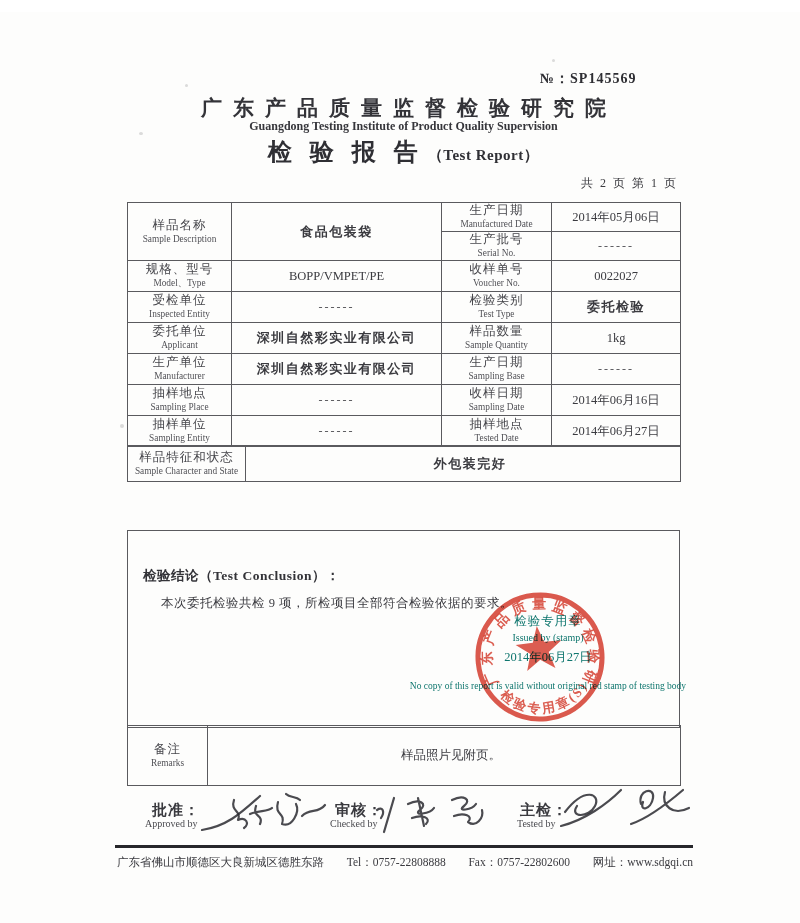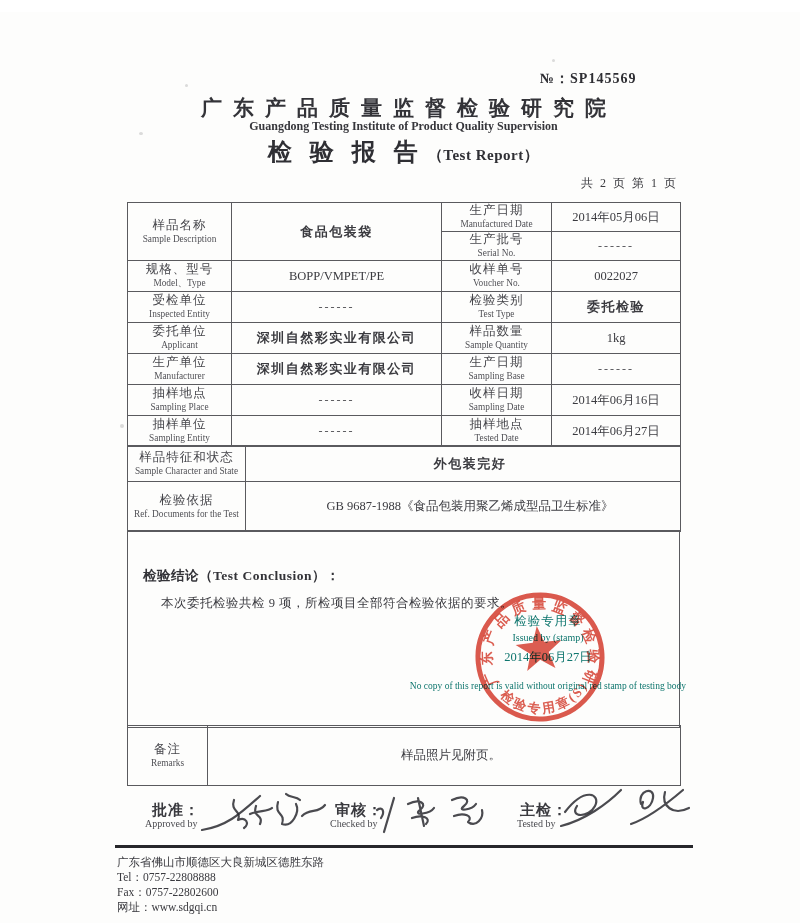--- a/index.html
+++ b/index.html
@@ -39,21 +39,21 @@
   .seal{position:absolute;left:336px;top:50px;width:152px;height:152px;mix-blend-mode:multiply;opacity:.93;
         transform:rotate(-6deg);}
   
   .sig-label-zh{position:absolute;font-size:15px;font-weight:bold;color:#3a3a3f;letter-spacing:1px;}
   .sig-label-en{position:absolute;font-size:10px;color:#4a4a4f;}
   .sig{position:absolute;}
   .sig path{fill:none;stroke:#2a2a30;stroke-width:2.2;stroke-linecap:round;stroke-linejoin:round;opacity:.85;}
   
   .footer-rule{position:absolute;top:833px;left:115px;width:578px;height:3px;background:#27272b;}
   .footer{position:absolute;top:843px;left:117px;width:576px;display:flex;justify-content:space-between;
-          font-size:11.5px;color:#3a3a3f;white-space:nowrap;flex-direction:column;}
+          font-size:11.5px;color:#3a3a3f;white-space:nowrap;}
   
   .speck{position:absolute;border-radius:50%;background:#9a9a9a;opacity:.35;}
 </style>
 </head>
 <body>
 
 <div class="page">
 
   <div class="serial">
     <span>№：</span><span>SP145569</span>
@@ -173,27 +173,20 @@
         <col style="width:118px">
         <col style="width:435px">
       </colgroup>
     <tbody>
         <tr style="height:36px">
       <td>
         <div class="lz">样品特征和状态</div>
         <div class="le">Sample Character and State</div>
       </td>
       <td class="valb tleft">外包装完好</td>
-    </tr>
-    <tr style="height:50px">
-      <td>
-        <div class="lz">检验依据</div>
-        <div class="le">Ref. Documents for the Test</div>
-      </td>
-      <td class="val tleft">GB 9687-1988《食品包装用聚乙烯成型品卫生标准》</td>
     </tr>
   </tbody>
     </table>
 
   <div class="conclusion">
     <div class="heading">检验结论（Test Conclusion）：</div>
     <div class="body">本次委托检验共检 9 项，所检项目全部符合检验依据的要求。</div>
     <div class="stamp-line sc-zh">检验专用章</div>
     <div class="stamp-line sc-en">Issued by (stamp)</div>
     <div class="stamp-line sc-date">2014年06月27日</div>

